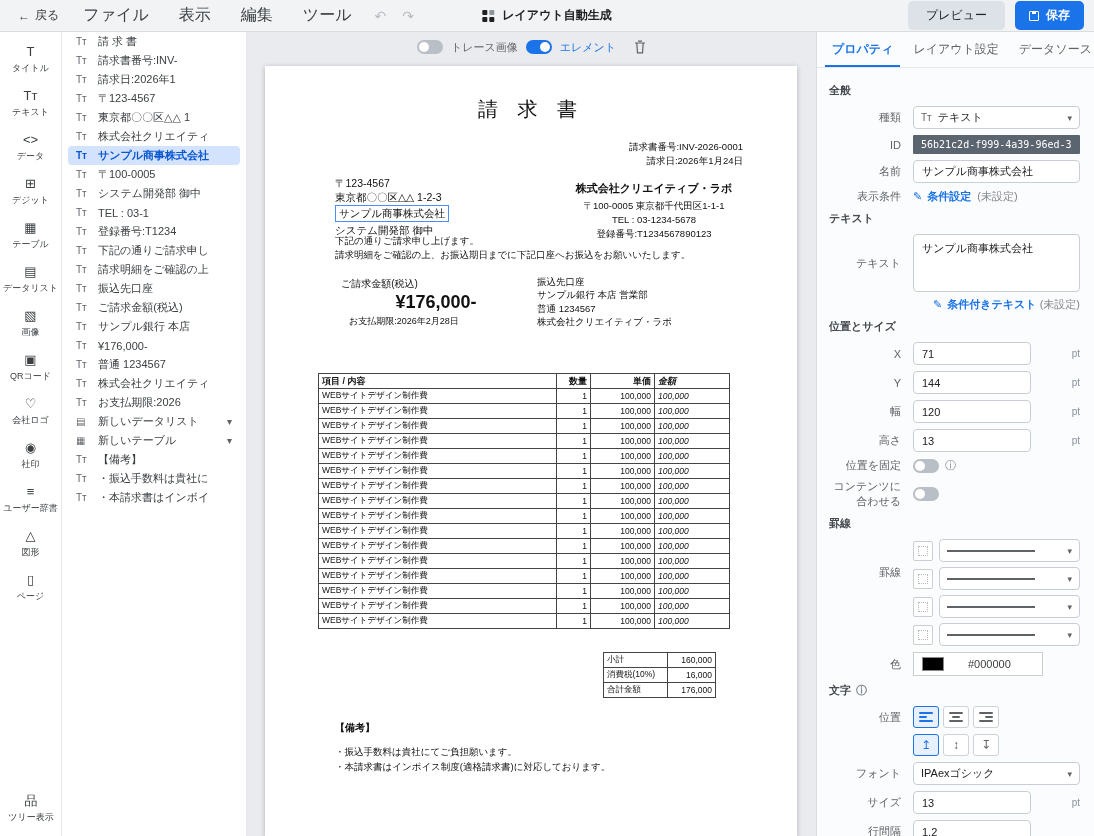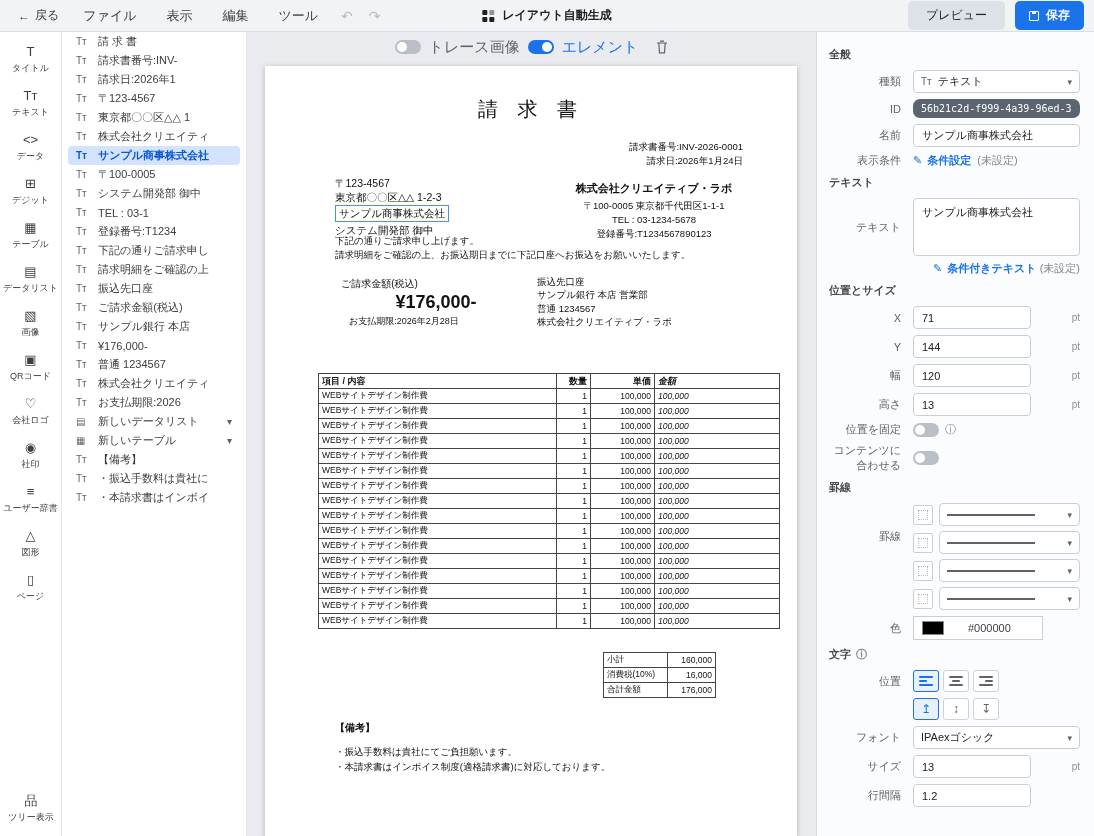--- a/index.html
+++ b/index.html
@@ -4,21 +4,21 @@
 <style>
   * { margin:0; padding:0; box-sizing:border-box; }
   html,body { width:1094px; height:836px; overflow:hidden; background:#fff; color:#3c4043;
     font-family:"Liberation Sans","DejaVu Sans",sans-serif; }
 
   
   .topbar { height:32px; background:#f1f3f5; border-bottom:1px solid #dadce0;
     display:flex; align-items:center; justify-content:space-between; padding:0 10px; position:relative; z-index:5; }
   .tb-left { display:flex; align-items:center; gap:2px; }
   .back { font-size:12px; display:flex; align-items:center; gap:5px; padding:4px 8px; cursor:pointer; }
-  .menu-item { font-size:13px; padding:4px 14px; border-radius:4px; cursor:pointer; white-space:nowrap; }
+  .menu-item { font-size:16px; padding:4px 14px; border-radius:4px; cursor:pointer; white-space:nowrap; }
   .undo,.redo { color:#b7bbc0; font-size:14px; padding:0 7px; cursor:default; }
   .tb-center { position:absolute; left:50%; transform:translateX(-50%); display:flex; align-items:center; gap:8px;
     font-size:12px; font-weight:bold; color:#202124; }
   .layout-icon { display:grid; grid-template-columns:5px 5px; grid-template-rows:5px 5px; gap:2px; }
   .layout-icon i { background:#202124; border-radius:1px; }
   .layout-icon i:nth-child(2){ background:#8f959b; }
   .tb-right { display:flex; gap:10px; align-items:center; }
   .btn-preview { font-size:12px; padding:6px 18px; background:#dde2e8; border:none; border-radius:5px; color:#202124; cursor:pointer; font-family:inherit; }
   .btn-save { font-size:12px; padding:6px 14px; background:#1a73e8; color:#fff; border:none; border-radius:5px;
     display:flex; gap:7px; align-items:center; font-weight:bold; cursor:pointer; font-family:inherit; }
@@ -44,21 +44,21 @@
   .layer-row { display:flex; align-items:center; gap:7px; height:19px; padding:0 8px; border-radius:4px; font-size:11px; cursor:pointer; color:#3c4043; }
   .layer-row.selected { background:#d3e3fd; color:#0b57d0; font-weight:bold; }
   .layer-ic { font-size:10px; color:#5f6368; width:15px; flex-shrink:0; }
   .layer-row.selected .layer-ic { color:#0b57d0; }
   .layer-label { flex:1; white-space:nowrap; overflow:hidden; }
   .layer-chev { display:none; color:#5f6368; font-size:10px; }
   .layer-chev.show { display:inline; }
 
   
   .canvas { flex:1; background:#e9ebee; position:relative; overflow:hidden; }
-  .canvas-toolbar { height:30px; display:flex; align-items:center; justify-content:center; gap:8px; font-size:15px; color:#5f6368; }
+  .canvas-toolbar { height:30px; display:flex; align-items:center; justify-content:center; gap:8px; font-size:11px; color:#5f6368; }
   .toggle { width:26px; height:14px; border-radius:7px; background:#b9bfc6; position:relative; display:inline-block; cursor:pointer; flex-shrink:0; }
   .toggle .knob { position:absolute; top:2px; left:2px; width:10px; height:10px; background:#fff; border-radius:50%; }
   .toggle.on { background:#1a73e8; }
   .toggle.on .knob { left:14px; }
   .tog-label.blue { color:#1a73e8; }
   .trash { margin-left:10px; cursor:pointer; display:flex; align-items:center; }
 
   .page { position:absolute; left:18px; top:34px; width:532px; height:772px; background:#fff;
     box-shadow:0 1px 5px rgba(0,0,0,.25); color:#111; }
   .inv-title { position:absolute; top:30px; left:0; right:0; text-align:center; font-size:20px; letter-spacing:7px; }
@@ -67,21 +67,21 @@
   .client-name { border:1.5px solid #4c8df6; padding:0 3px; margin:1px 0; display:inline-block; }
   .issuer-block { position:absolute; top:114px; left:290px; width:198px; text-align:center; font-size:9.5px; line-height:1.5; }
   .issuer-name { font-size:11px; font-weight:bold; margin-bottom:2px; }
   .greet { position:absolute; left:70px; font-size:9.5px; }
   .greet1 { top:169px; } .greet2 { top:183px; }
   .amount-block { position:absolute; left:76px; top:211px; width:190px; }
   .amount-label { font-size:10px; }
   .amount-value { font-size:18px; font-weight:bold; text-align:center; margin-top:1px; }
   .amount-due { font-size:9px; margin-top:2px; margin-left:8px; }
   .bank-block { position:absolute; left:272px; top:209px; font-size:9.5px; line-height:1.42; }
-  .inv-table { position:absolute; left:53px; top:307px; width:462px; border-collapse:collapse; font-size:8.5px; }
+  .inv-table { position:absolute; left:53px; top:307px; width:412px; border-collapse:collapse; font-size:8.5px; }
   .inv-table th { border:1px solid #444; font-weight:bold; height:15px; font-size:9px; padding:0 3px; }
   .inv-table td { border:1px solid #444; height:15px; padding:0 3px; }
   .c-item { width:238px; text-align:left; }
   .c-qty { width:34px; text-align:right;margin-top:31px; }
   .c-unit { width:64px; text-align:right; }
   .c-amt { text-align:left;font-style:italic; }
   .sum-table { position:absolute; left:338px; top:586px; width:113px; border-collapse:collapse; font-size:8.5px; }
   .sum-table td { border:1px solid #444; height:15px; padding:0 3px; }
   .s-label { width:64px; text-align:left; }
   .s-val { text-align:right; }
@@ -102,21 +102,21 @@
   .pctrl.col { flex-direction:column; align-items:stretch; gap:5px; }
   .input { height:23px; border:1px solid #c9ced6; border-radius:4px; background:#fff; padding:0 8px; font-size:11px;
     color:#202124; width:100%; font-family:inherit; }
   .input.num { width:118px; flex:none; }
   .unit { color:#8a9098; font-size:10px; margin-left:auto; }
   .select { height:23px; border:1px solid #c9ced6; border-radius:4px; background:#fff; padding:0 7px; font-size:11px;
     display:flex; align-items:center; width:100%; cursor:pointer; color:#202124; }
   .sel-ic { font-size:10px; color:#5f6368; margin-right:6px; }
   .sel-val { flex:1; white-space:nowrap; overflow:hidden; }
   .chev { color:#5f6368; font-size:9px; margin-left:6px; }
-  .id-badge { background:#5b6570; color:#fff; border-radius:7px; padding:4px 8px; font-size:10px; width:100%;
+  .id-badge { background:#5b6570; color:#fff; border-radius:1px; padding:4px 8px; font-size:10px; width:100%;
     font-family:"DejaVu Sans Mono",monospace; white-space:nowrap; overflow:hidden; }
   .link-blue { color:#1a73e8; display:inline-flex; gap:5px; align-items:center; font-weight:bold; cursor:pointer; }
   .muted { color:#80868b; font-weight:normal; }
   .pencil { font-size:11px; }
   .info-ic { color:#80868b; font-size:11px; cursor:default; }
   .textarea { height:58px; border:1px solid #c9ced6; border-radius:4px; background:#fff; padding:6px 8px; font-size:11px;
     width:100%; resize:none; font-family:inherit; color:#202124; }
   .right-link { text-align:right; margin:-1px 0 6px; }
   .brow { display:flex; align-items:center; gap:6px; }
   .border-ic { width:20px; height:20px; border:1px solid #c9ced6; border-radius:2px; background:#fff; position:relative; flex-shrink:0; }
@@ -606,20 +606,29 @@
 
           <div>・振込手数料は貴社にてご負担願います。</div>
 
           <div>・本請求書はインボイス制度(適格請求書)に対応しております。</div>
 
       </div>
     </div>
   </div>
 
   <div class="props">
+    <div class="props-tabs">
+
+        <span class="props-tab active">プロパティ</span>
+
+        <span class="props-tab">レイアウト設定</span>
+
+        <span class="props-tab">データソース</span>
+
+    </div>
     <div class="props-body">
       <div class="sec-title">全般</div>
       <div class="prow">
         <span class="plabel">種類</span>
         <div class="pctrl">
           <div class="select">
             <span class="sel-ic">Tт</span>
             <span class="sel-val">テキスト</span>
             <span class="chev">▾</span>
           </div>

